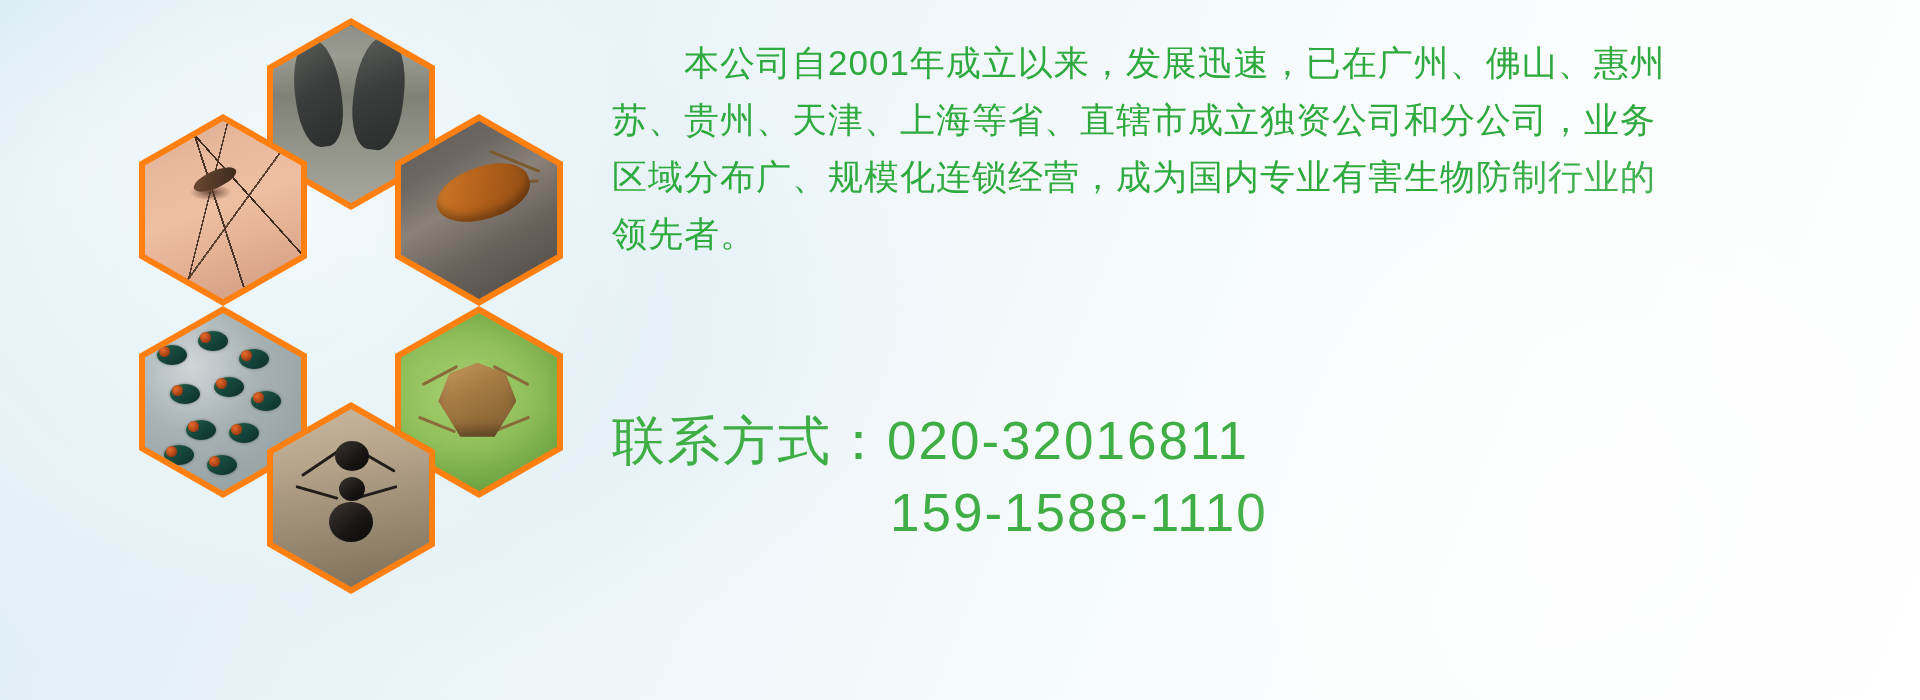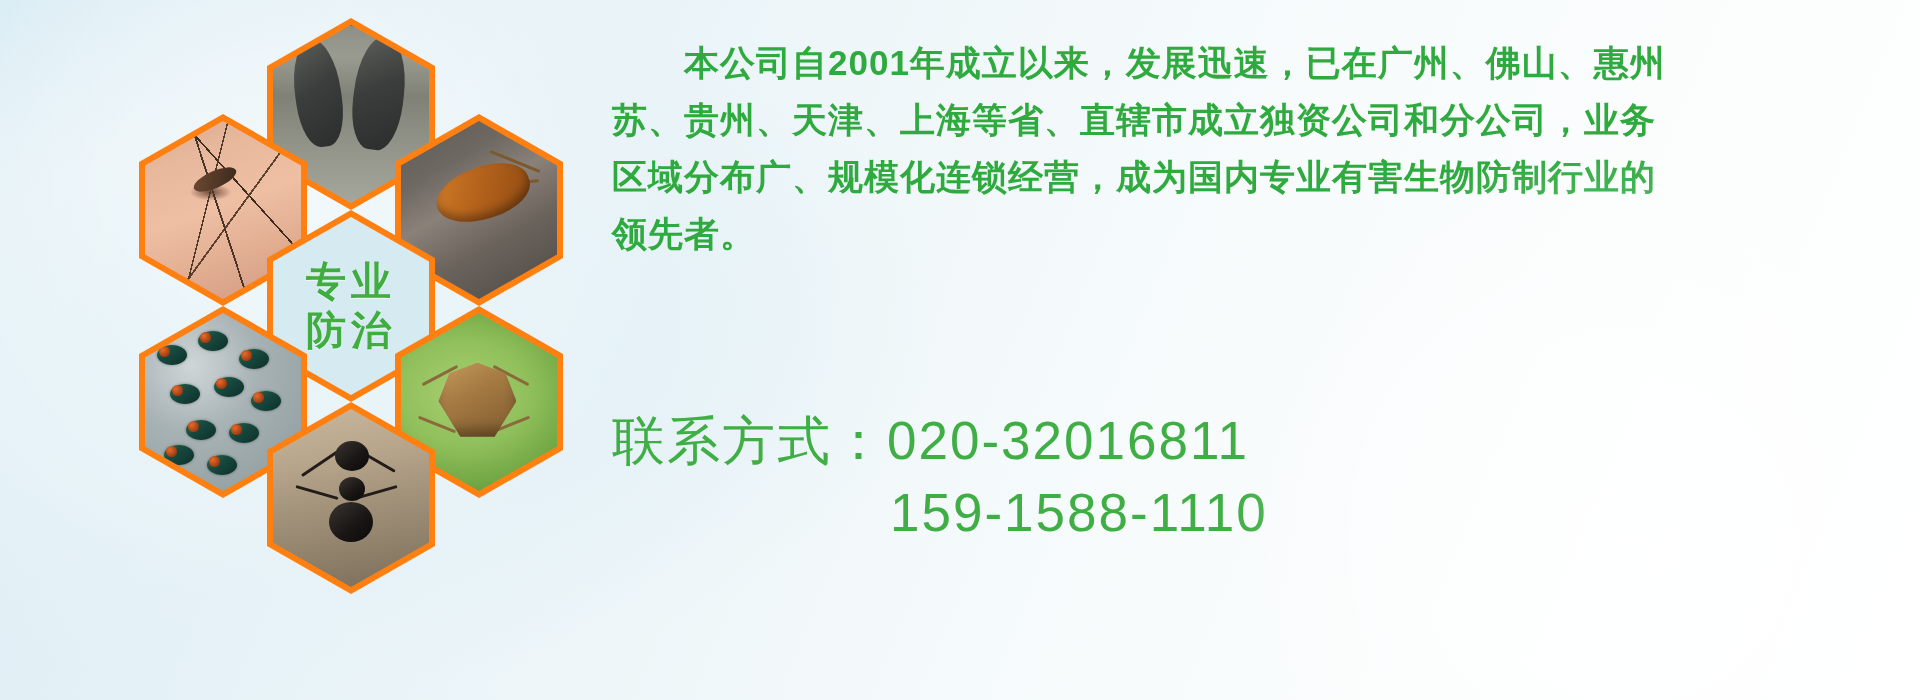--- a/index.html
+++ b/index.html
@@ -189,21 +189,21 @@
     left: 612px;
     top: 34px;
     width: 1290px;
   }
   .para {
     color: #2faa3f;
     font-size: 35px;
     line-height: 57px;
     letter-spacing: 1px;
     white-space: nowrap;
-    font-weight: 700;
+    font-weight: 400;
     font-family: "Liberation Sans", "DejaVu Sans", sans-serif;
   }
   .para.indent { text-indent: 72px; }
 
   #contact {
     position: absolute;
     left: 612px;
     top: 405px;
     width: 1290px;
     color: #3fae44;
@@ -246,28 +246,20 @@
 
     <div class="hex" style="left:44px; top:104px;">
       <div class="inner">
         <div class="photo ph-mosquito">
           <div class="legs"></div>
           <div class="body"></div>
         </div>
       </div>
     </div>
 
-    <div class="hex label" style="left:172px; top:200px;">
-      <div class="inner">
-        <div class="hex-label-text">
-          <div>专业</div>
-          <div>防治</div>
-        </div>
-      </div>
-    </div>
 
     <div class="hex" style="left:44px; top:296px;">
       <div class="inner">
         <div class="photo ph-flies">
           <div class="f" style="left:8%;  top:18%;"></div>
           <div class="f" style="left:34%; top:10%;"></div>
           <div class="f" style="left:60%; top:20%;"></div>
           <div class="f" style="left:16%; top:40%;"></div>
           <div class="f" style="left:44%; top:36%;"></div>
           <div class="f" style="left:68%; top:44%;"></div>

